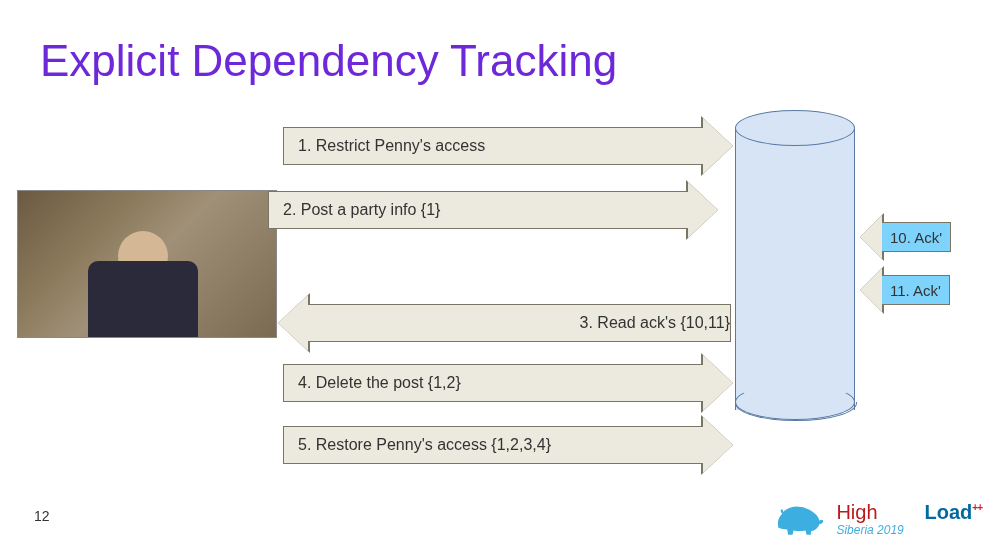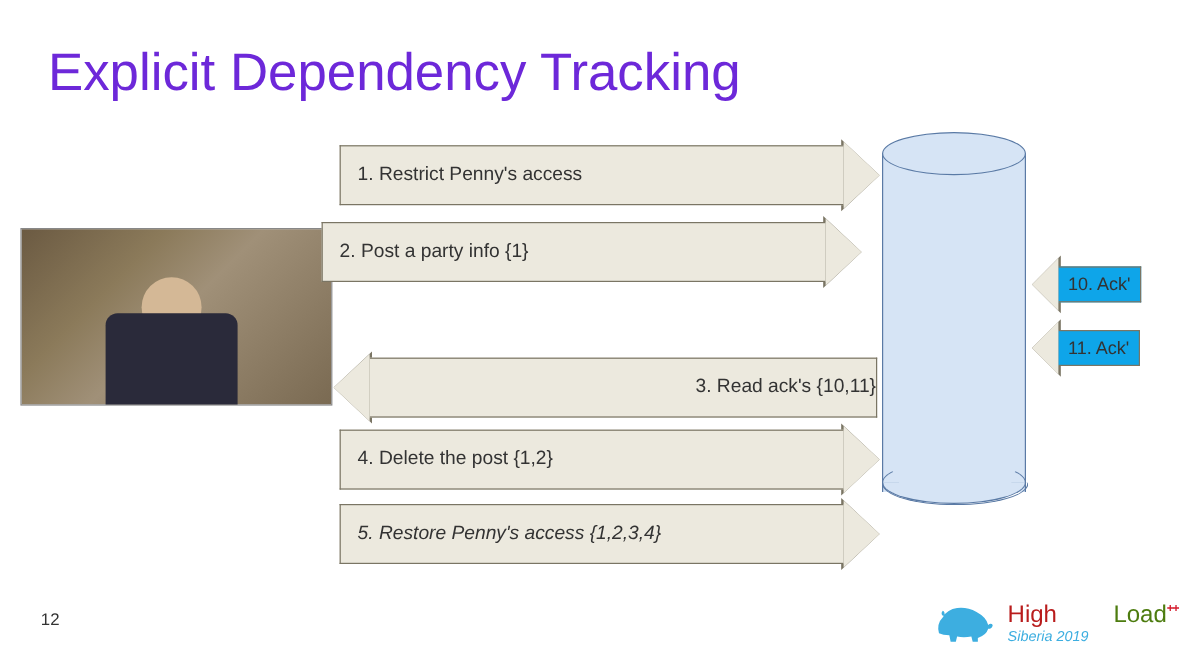--- a/index.html
+++ b/index.html
@@ -100,21 +100,21 @@
   }
 
   .arrow {
     position: absolute;
     display: flex;
     align-items: center;
   }
   .arrow-body {
     background: #ece9de;
     border: 1.5px solid #7a7564;
-    height: 50px;
+    height: 38px;
     display: flex;
     align-items: center;
     padding-left: 14px;
     font-size: 16px;
     color: #333;
   }
   .arrow-head-right {
     width: 0;
     height: 0;
     border-top: 28px solid transparent;
@@ -156,21 +156,21 @@
   }
   .arrow-body.no-left { border-left: none; }
   .arrow-body.no-right { border-right: none; }
 
   .small-arrow {
     position: absolute;
     display: flex;
     align-items: center;
   }
   .small-body {
-    background: #0ea5e9;
+    background: #7dd3fc;
     border: 1.5px solid #7a7564;
     height: 30px;
     display: flex;
     align-items: center;
     padding: 0 8px;
     font-size: 15px;
     color: #333;
     border-left: none;
     white-space: nowrap;
   }
@@ -214,21 +214,21 @@
     width: 54px;
     height: 38px;
     fill: #3daee0;
   }
   .brand {
     text-align: left;
     line-height: 1;
   }
   .brand-top { font-size: 20px; font-weight: 700; }
   .brand-thin { color: #b91c1c; font-weight: 400; }
-  .brand-bold { color: #4d7c0f; font-weight: 400; padding-left: 47px; }
+  .brand-bold { color: #0369a1; font-weight: 700; padding-left: 47px; }
   .brand-plus { color: #d51a2c; font-size: 10px; vertical-align: super; letter-spacing: -1px; }
   .brand-sub { font-size: 12px; color: #3daee0; margin-top: 2px; font-style: italic; }
 </style>
 </head>
 <body>
 
 <div class="title">Explicit Dependency Tracking</div>
 
 <div class="photo"></div>
 
@@ -259,21 +259,21 @@
     </div>
 </div>
 
 <div class="arrow" style="top:355px; left:283px;">
   <div class="arrow-body no-right" style="width:420px;">
       <span>4. Delete the post {1,2}</span>
     </div>
   <div class="arrow-head-right"></div>
 </div>
 
-<div class="arrow" style="top:417px; left:283px;font-style:italic;">
+<div class="arrow" style="top:417px; left:283px;">
   <div class="arrow-body no-right" style="width:420px;">
       <span>5. Restore Penny's access {1,2,3,4}</span>
     </div>
   <div class="arrow-head-right"></div>
 </div>
 
 <div class="small-arrow" style="top:215px; left:860px;">
   <div class="small-head-left"></div>
   <div class="small-body">
       <span>10. Ack'</span>

